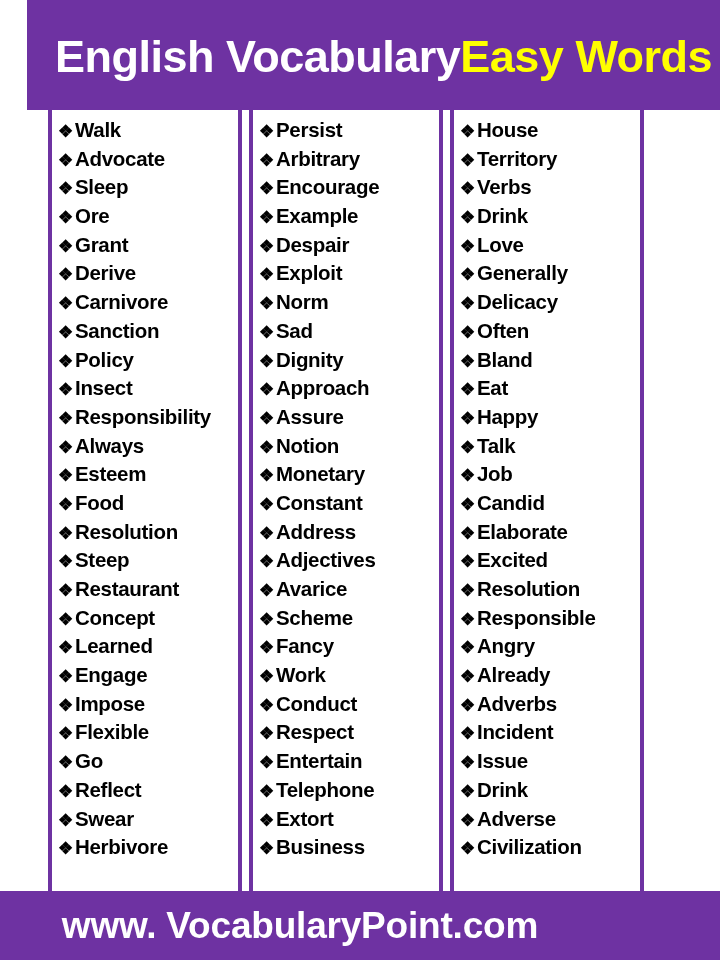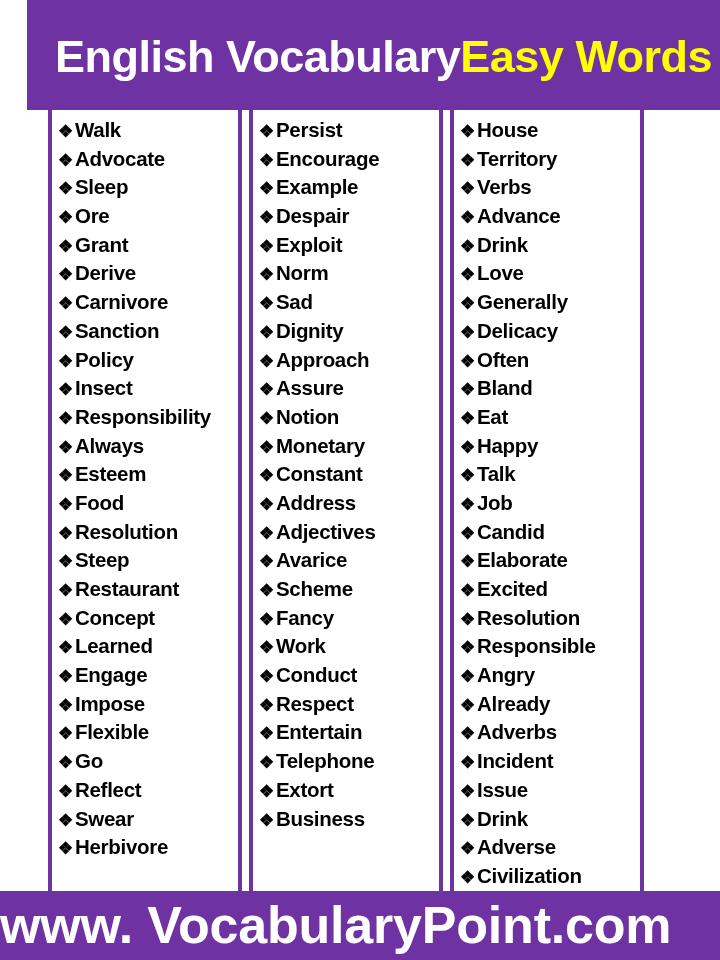--- a/index.html
+++ b/index.html
@@ -118,21 +118,21 @@
   }
   .footer-text {
     position: absolute;
     left: 0;
     top: 0;
     width: 600px;
     height: 69px;
     line-height: 69px;
     text-align: center;
     color: #ffffff;
-    font-size: 52px;
+    font-size: 37px;
     font-weight: bold;
     white-space: nowrap;
     letter-spacing: -0.2px;
   }
 </style>
 </head>
 <body>
 
 <div class="page">
 
@@ -174,20 +174,21 @@
           <li class="word-item"><span class="bullet">❖</span><span class="word-label">Swear</span></li>
           <li class="word-item"><span class="bullet">❖</span><span class="word-label">Herbivore</span></li>
         </ul>
     </div>
 
     <div class="col-gap"></div>
 
     <div class="column">
       <ul class="word-list">
           <li class="word-item"><span class="bullet">❖</span><span class="word-label">Persist</span></li>
+          <li class="word-item"><span class="bullet">❖</span><span class="word-label">Arbitrary</span></li>
           <li class="word-item"><span class="bullet">❖</span><span class="word-label">Encourage</span></li>
           <li class="word-item"><span class="bullet">❖</span><span class="word-label">Example</span></li>
           <li class="word-item"><span class="bullet">❖</span><span class="word-label">Despair</span></li>
           <li class="word-item"><span class="bullet">❖</span><span class="word-label">Exploit</span></li>
           <li class="word-item"><span class="bullet">❖</span><span class="word-label">Norm</span></li>
           <li class="word-item"><span class="bullet">❖</span><span class="word-label">Sad</span></li>
           <li class="word-item"><span class="bullet">❖</span><span class="word-label">Dignity</span></li>
           <li class="word-item"><span class="bullet">❖</span><span class="word-label">Approach</span></li>
           <li class="word-item"><span class="bullet">❖</span><span class="word-label">Assure</span></li>
           <li class="word-item"><span class="bullet">❖</span><span class="word-label">Notion</span></li>
@@ -208,21 +209,20 @@
         </ul>
     </div>
 
     <div class="col-gap"></div>
 
     <div class="column">
       <ul class="word-list">
           <li class="word-item"><span class="bullet">❖</span><span class="word-label">House</span></li>
           <li class="word-item"><span class="bullet">❖</span><span class="word-label">Territory</span></li>
           <li class="word-item"><span class="bullet">❖</span><span class="word-label">Verbs</span></li>
-          <li class="word-item"><span class="bullet">❖</span><span class="word-label">Advance</span></li>
           <li class="word-item"><span class="bullet">❖</span><span class="word-label">Drink</span></li>
           <li class="word-item"><span class="bullet">❖</span><span class="word-label">Love</span></li>
           <li class="word-item"><span class="bullet">❖</span><span class="word-label">Generally</span></li>
           <li class="word-item"><span class="bullet">❖</span><span class="word-label">Delicacy</span></li>
           <li class="word-item"><span class="bullet">❖</span><span class="word-label">Often</span></li>
           <li class="word-item"><span class="bullet">❖</span><span class="word-label">Bland</span></li>
           <li class="word-item"><span class="bullet">❖</span><span class="word-label">Eat</span></li>
           <li class="word-item"><span class="bullet">❖</span><span class="word-label">Happy</span></li>
           <li class="word-item"><span class="bullet">❖</span><span class="word-label">Talk</span></li>
           <li class="word-item"><span class="bullet">❖</span><span class="word-label">Job</span></li>

